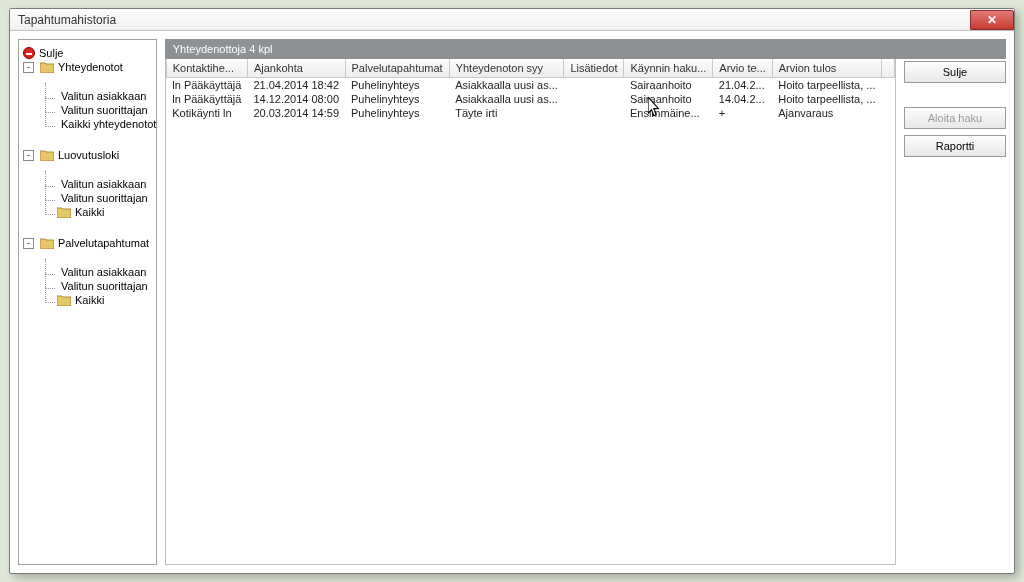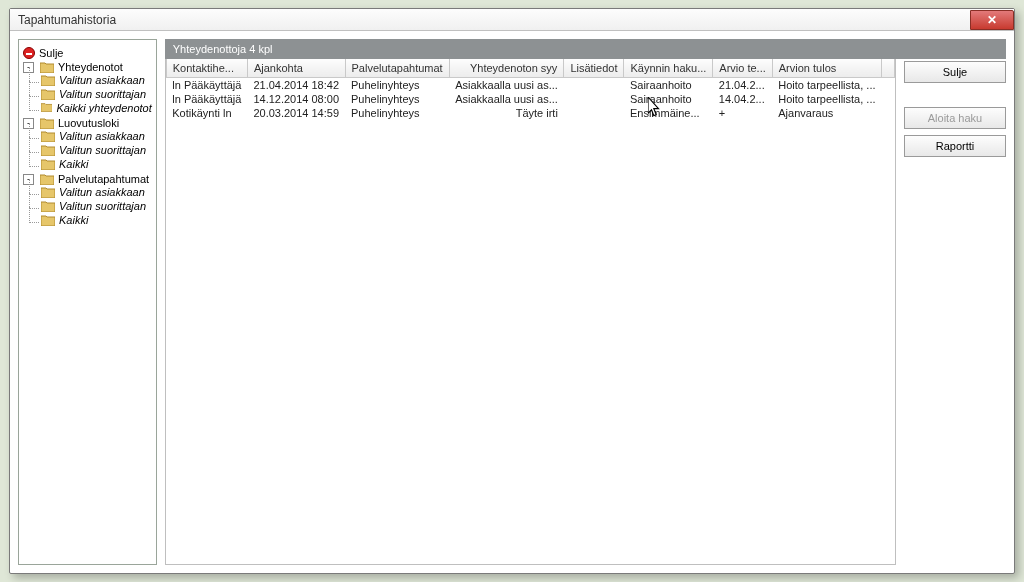--- a/index.html
+++ b/index.html
@@ -25,21 +25,21 @@
   }
 
   .content { display:flex; height: calc(100% - 22px); }
 
   
   .tree-panel {
     width: 202px; border: 1px solid #9aa59a; margin: 8px 0 8px 8px; background:#fff;
     padding: 6px 4px; overflow:auto;
   }
   .tree { list-style:none; margin:0; padding:0; }
-  .tree ul { list-style:none; margin:0; padding:0 0 0 18px;font-style:italic; }
+  .tree ul { list-style:none; margin:16px; padding:0 0 0 18px; }
   .tree li { position:relative; padding:1px 0; white-space:nowrap; }
   .tree li::before {
     content:""; position:absolute; left:-12px; top:9px; width:10px; border-top:1px dotted #999;
   }
   .tree li::after {
     content:""; position:absolute; left:-12px; top:-6px; bottom:6px; border-left:1px dotted #999;
   }
   .tree > li::before, .tree > li::after { display:none; }
   .tree-item { display:flex; align-items:center; gap:4px; cursor:default; }
   .expander {
@@ -62,21 +62,21 @@
 
   .right-body { flex:1; display:flex; }
   .table-wrap { flex:1; border:1px solid #bfbfbf; border-top:none; background:#fff; overflow:auto; }
   table { border-collapse:collapse; width:100%; font-size:11px; }
   th {
     background:linear-gradient(#fdfdfd,#ececec); border:1px solid #c9c9c9; border-top:none;
     text-align:left; font-weight:normal; padding:3px 6px; color:#333; white-space:nowrap;
   }
   td { padding:1px 6px; color:#222; white-space:nowrap; overflow:hidden; text-overflow:ellipsis; }
 
-  .col0{width:70px;} .col1{width:92px;} .col2{width:94px;} .col3{width:100px;text-align:right;}
+  .col0{width:70px;} .col1{width:92px;} .col2{width:94px;} .col3{width:100px;}
   .col4{width:50px;} .col5{width:72px;} .col6{width:52px;margin-top:28px;} .col7{width:102px;}
 
   .btn-col { width:102px; margin-left:8px; display:flex; flex-direction:column; gap:6px; padding-top:2px;}
   .btn {
     height:22px; border:1px solid #9a9a9a; background:linear-gradient(#fdfdfd,#e8e8e8);
     font-size:11px; cursor:default; display:flex;align-items:center;justify-content:center;
   }
   .btn.disabled { color:#9a9a9a; }
 
   .cursor-arrow { position:absolute; left:638px; top:88px; width:14px; pointer-events:none; }

